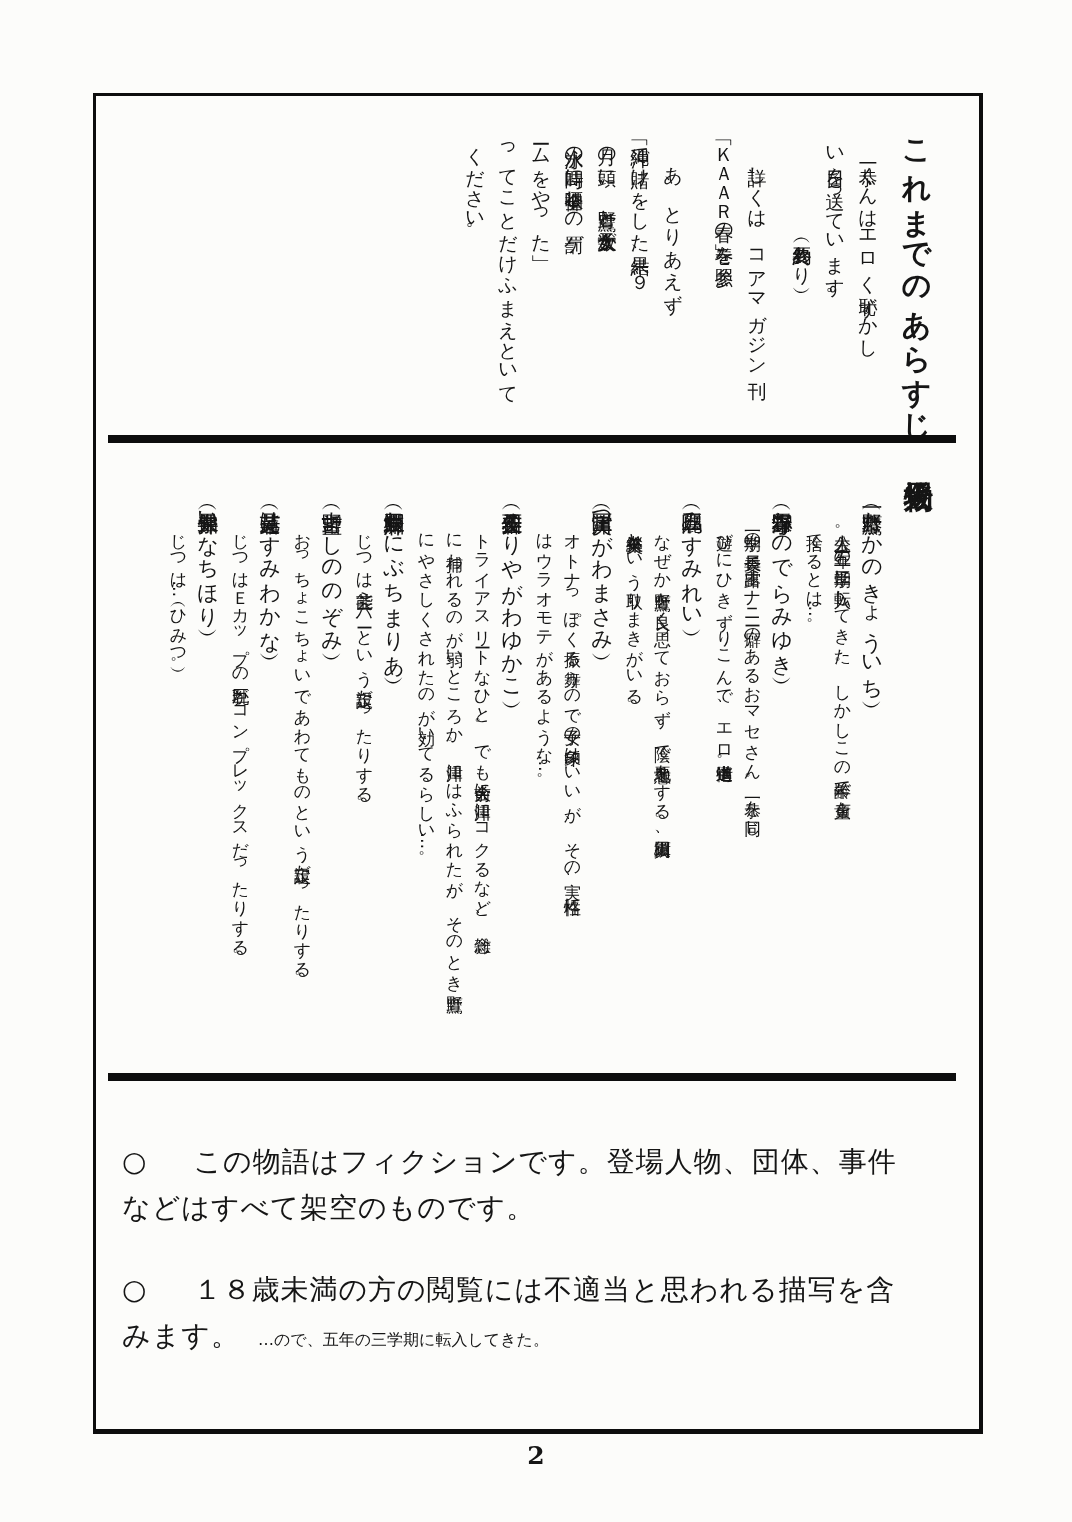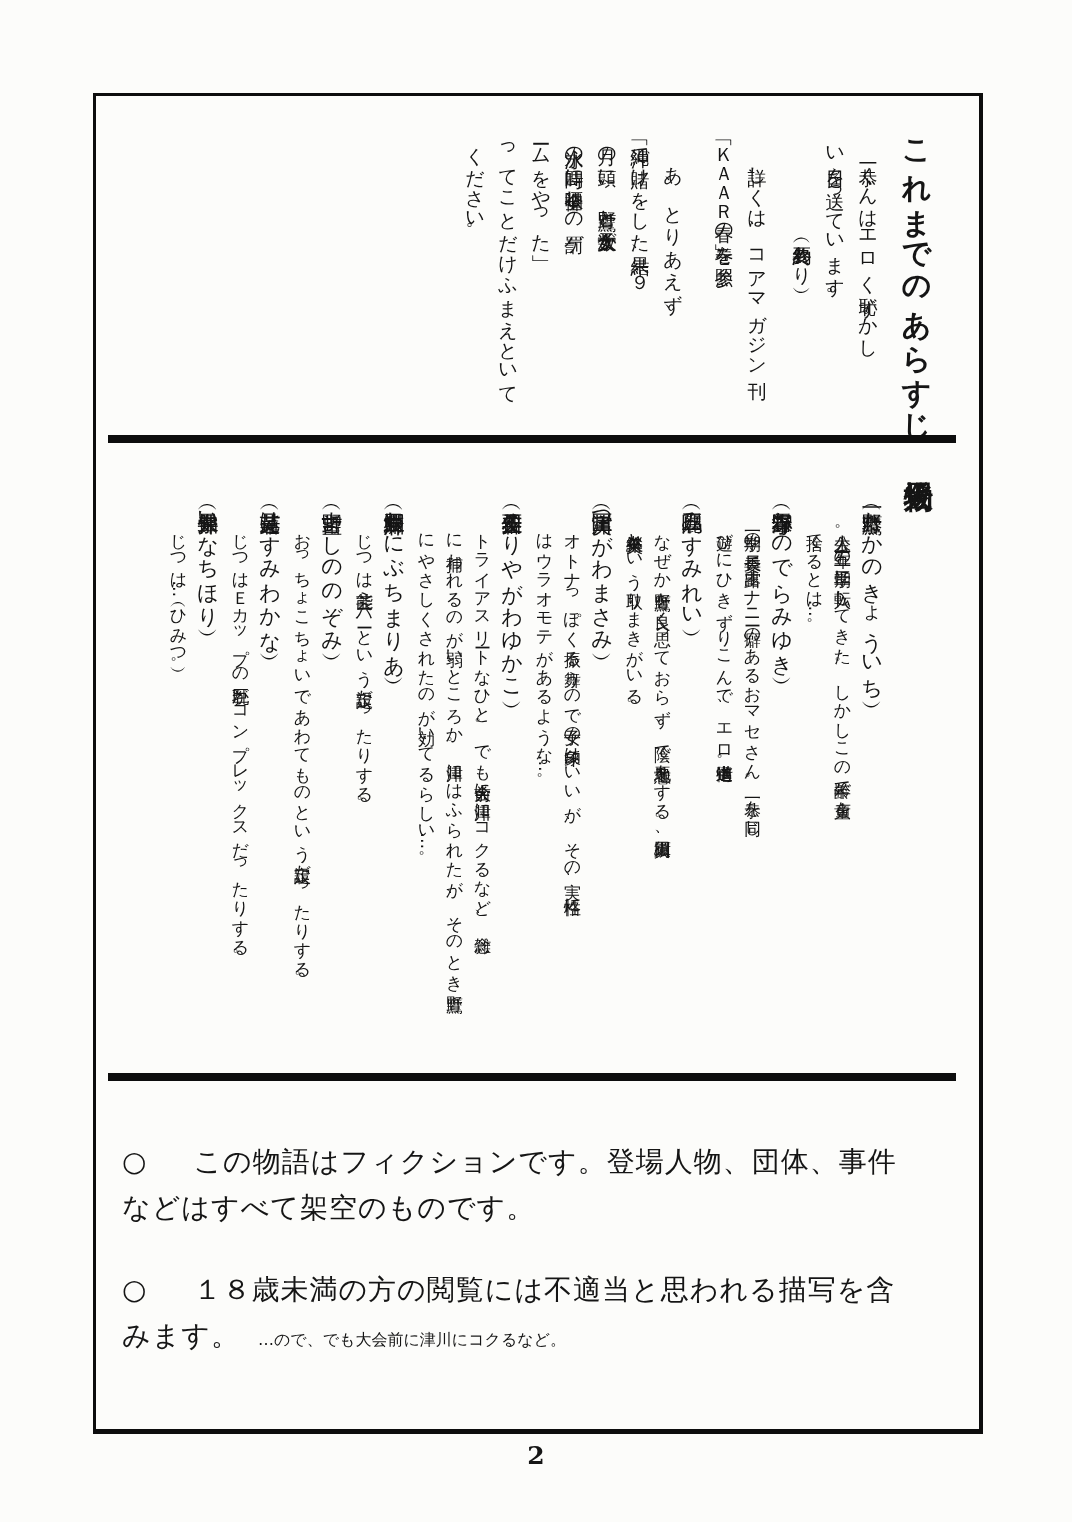--- a/index.html
+++ b/index.html
@@ -192,20 +192,20 @@
 
     <div class="divider d2"></div>
 
     <section class="disclaimers">
       <p class="dpara">
         <span class="bullet">○</span><span>この物語はフィクションです。登場人物、団体、事件</span><br>
         <span>などはすべて架空のものです。</span>
       </p>
       <p class="dpara">
         <span class="bullet">○</span><span>１８歳未満の方の閲覧には不適当と思われる描写を含</span><br>
-        <span>みます。</span><span class="note">…ので、でも大会前に津川にコクるなど。</span>
+        <span>みます。</span><span class="note">…ので、五年の三学期に転入してきた。</span>
       </p>
     </section>
 
   </div>
 
   <div class="page-number">2</div>
 </div>
 
 </body></html>

